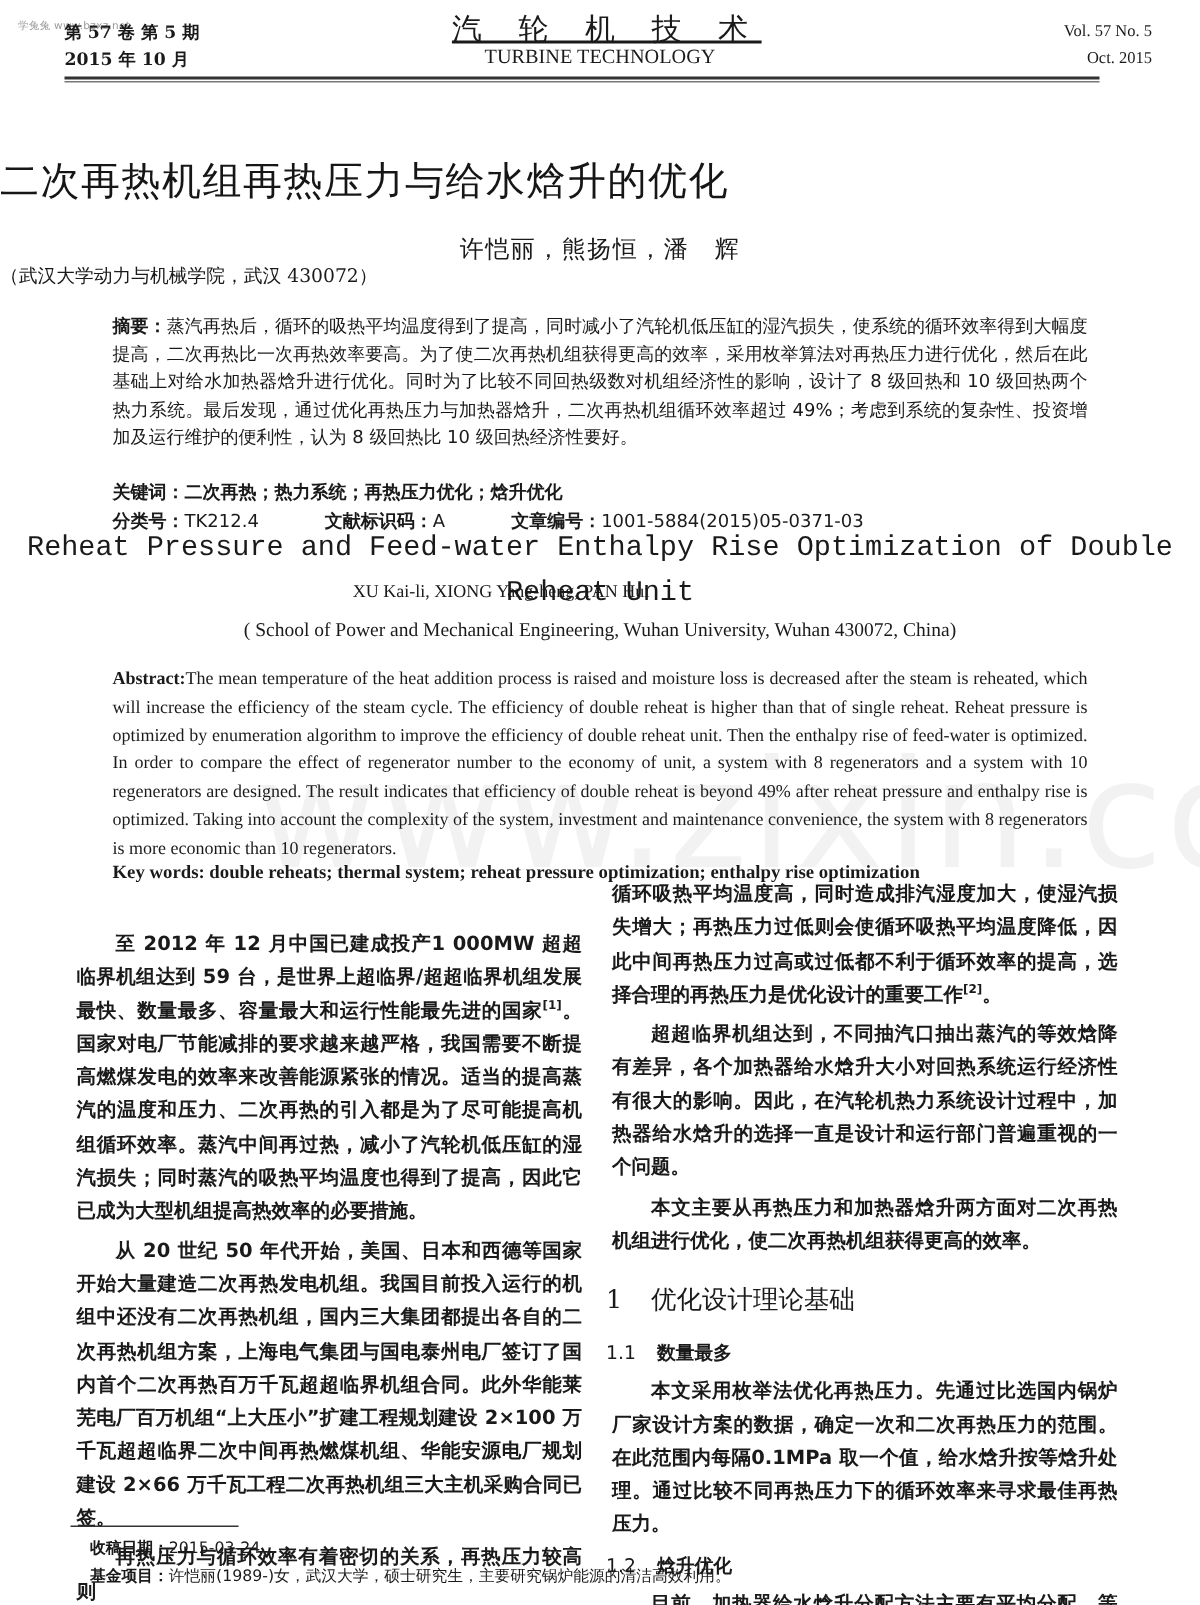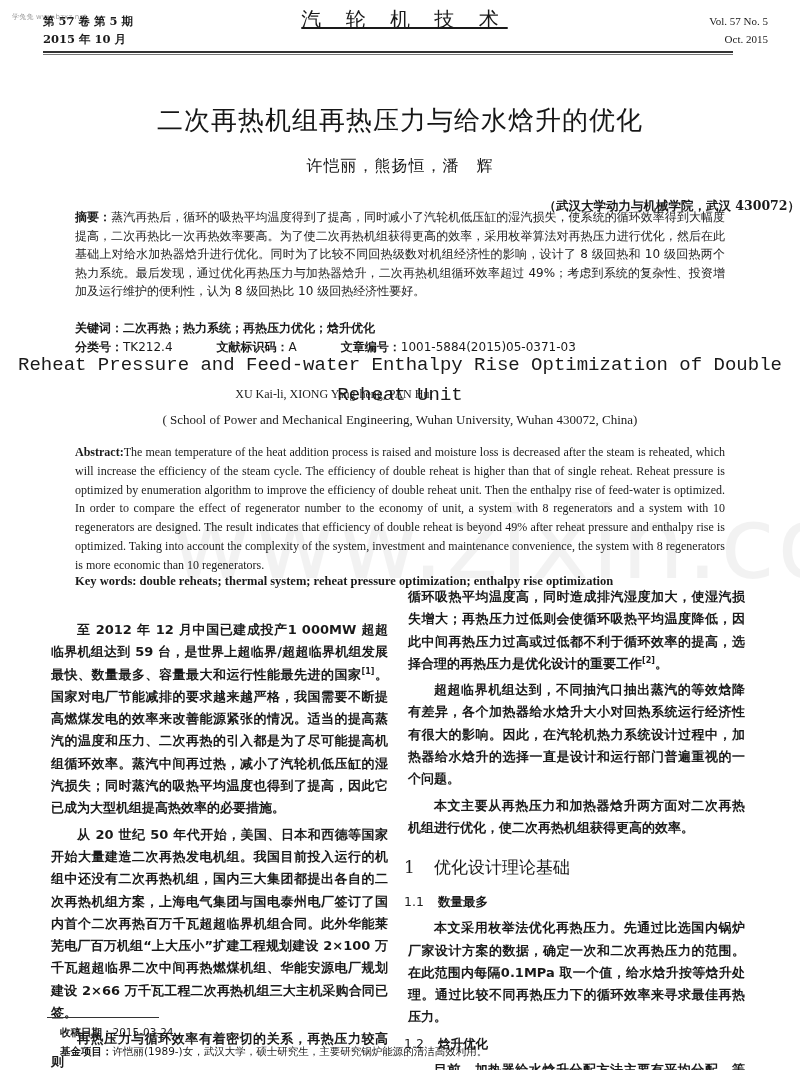--- a/index.html
+++ b/index.html
@@ -11,23 +11,23 @@
   .abs { position: absolute; }
   .watermark-top { left: 12px; top: 12px; font-size: 7px; color: #9a9a9a; font-family: "DejaVu Sans", sans-serif; letter-spacing: 0.2px; }
   .hdr-left { left: 43px; top: 12px; font-size: 11.5px; font-weight: bold; line-height: 18px; }
   .hdr-center { left: 250px; width: 300px; top: 9px; text-align: center; }
   .hdr-center .cn { font-size: 20px; letter-spacing: 9px; line-height: 20px; padding-left: 9px; text-decoration: underline; }
   .hdr-center .en { font-size: 13.5px; line-height: 18px; font-family: "Liberation Serif", serif; }
   .hdr-right { right: 32px; top: 12px; text-align: right; font-size: 11px; line-height: 18px; font-family: "Liberation Serif", serif; }
   .hdr-rule { left: 43px; top: 51px; width: 690px; height: 0; border-top: 2px solid #333; }
   .hdr-rule2 { left: 43px; top: 54px; width: 690px; height: 0; border-top: 1px solid #777; }
 
-  .title { left: 0; width: 800px; top: 103px; text-align: center; font-size: 26px; letter-spacing: 1px; color: #161616; }
+  .title { left: 0; width: 800px; top: 103px; font-size: 26px; letter-spacing: 1px; color: #161616; }
   .authors { left: 0; width: 800px; top: 156px; text-align: center; font-size: 16px; letter-spacing: 1px; }
-  .affil { left: 0; width: 800px; top 186px; top: 198px; text-align: right; font-size: 12.5px; font-weight: bold; }
+  .affil { left: 0; width: 800px; top 186px; top: 176px; text-align: left; font-size: 12.5px; }
 
   .abstract-cn { left: 75px; width: 650px; top: 208px; font-size: 12px; line-height: 18.5px; font-family: "DejaVu Sans", sans-serif; text-align: justify; }
   .abstract-cn b { font-weight: bold; }
   .kw-cn { left: 75px; width: 650px; top: 319px; font-size: 12px; line-height: 18px; font-family: "DejaVu Sans", sans-serif; font-weight: bold; }
   .cls-line { left: 75px; width: 650px; top: 338px; font-size: 12px; line-height: 18px; font-family: "DejaVu Sans", sans-serif; display: flex; }
   .cls-line .item { margin-right: 44px; }
   .cls-line .lbl { font-weight: bold; }
 
   .title-en { left: 0; width: 800px; top: 350px; text-align: center; font-size: 19px; font-family: Liberation Mono, monospace; line-height: 30px; }
   .authors-en { left: 0; width: 668px; top: 387px; text-align: center; font-size: 12px; font-family: "Liberation Serif", serif; }
@@ -60,20 +60,21 @@
 <body>
 
 <div class="abs watermark-top">学兔兔 www.bzxz.net</div>
 
 <div class="abs hdr-left">
   <div>第 57 卷 第 5 期</div>
   <div>2015 年 10 月</div>
 </div>
 <div class="abs hdr-center">
   <div class="cn">汽 轮 机 技 术</div>
+  <div class="en">TURBINE TECHNOLOGY</div>
 </div>
 <div class="abs hdr-right">
   <div>Vol. 57 No. 5</div>
   <div>Oct. 2015</div>
 </div>
 <div class="abs hdr-rule"></div>
 <div class="abs hdr-rule2"></div>
 
 <div class="abs title">二次再热机组再热压力与给水焓升的优化</div>
 <div class="abs authors">许恺丽，熊扬恒，潘　辉</div>

